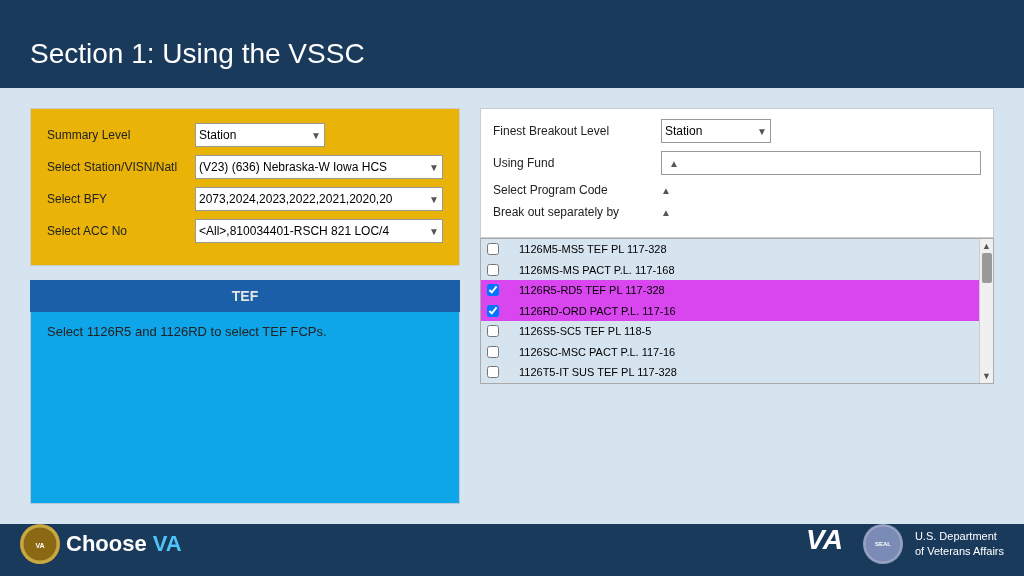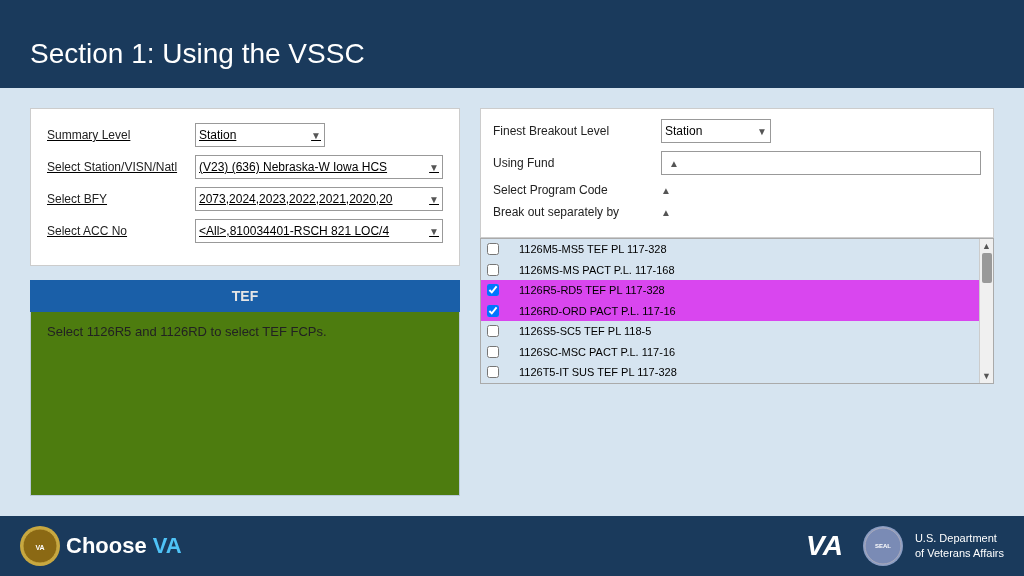--- a/index.html
+++ b/index.html
@@ -30,27 +30,26 @@
     .main-content {
       background: #d6e4f0;
       flex: 1;
       padding: 20px 30px;
       display: flex;
       gap: 20px;
     }
 
     
     .form-panel {
-      background: #ffffff;
+      background: #eab308;
       border: 1px solid #ccc;
       padding: 14px 16px;
       width: 430px;
       flex-shrink: 0;
       height: fit-content;
-      text-decoration: underline;
     }
 
     .form-row {
       display: flex;
       align-items: center;
       margin-bottom: 8px;
       gap: 8px;
     }
     .form-label {
       font-size: 12px;
@@ -92,21 +91,21 @@
     }
     .info-box-title {
       background: #1a5fa8;
       color: #e5e5e5;
       text-align: center;
       font-size: 14px;
       font-weight: bold;
       padding: 8px;
     }
     .info-box-body {
-      background: #4d7c0f;
+      background: #0ea5e9;
       border: 1px solid #b8c8da;
       border-top: none;
       padding: 12px 16px;
       font-size: 13px;
       color: #222;
       flex: 1;
     }
     .dropdown-item {
       padding: 2px 6px;
       display: flex;
@@ -120,23 +119,23 @@
     }
     .dropdown-item input[type="checkbox"] {
       width: 12px;
       height: 12px;
       flex-shrink: 0;
     }
 
     
     .footer {
       background: #1a3a5c;
-      height: 60px;
-      display: flex;
-      align-items: center;
+      height: 52px;
+      display: flex;
+      align-items: flex-start;
       padding: 0 20px;
       gap: 20px;
       flex-shrink: 0;
     }
     .footer-logo-choose {
       display: flex;
       align-items: center;
       gap: 6px;
     }
     .footer-seal {

